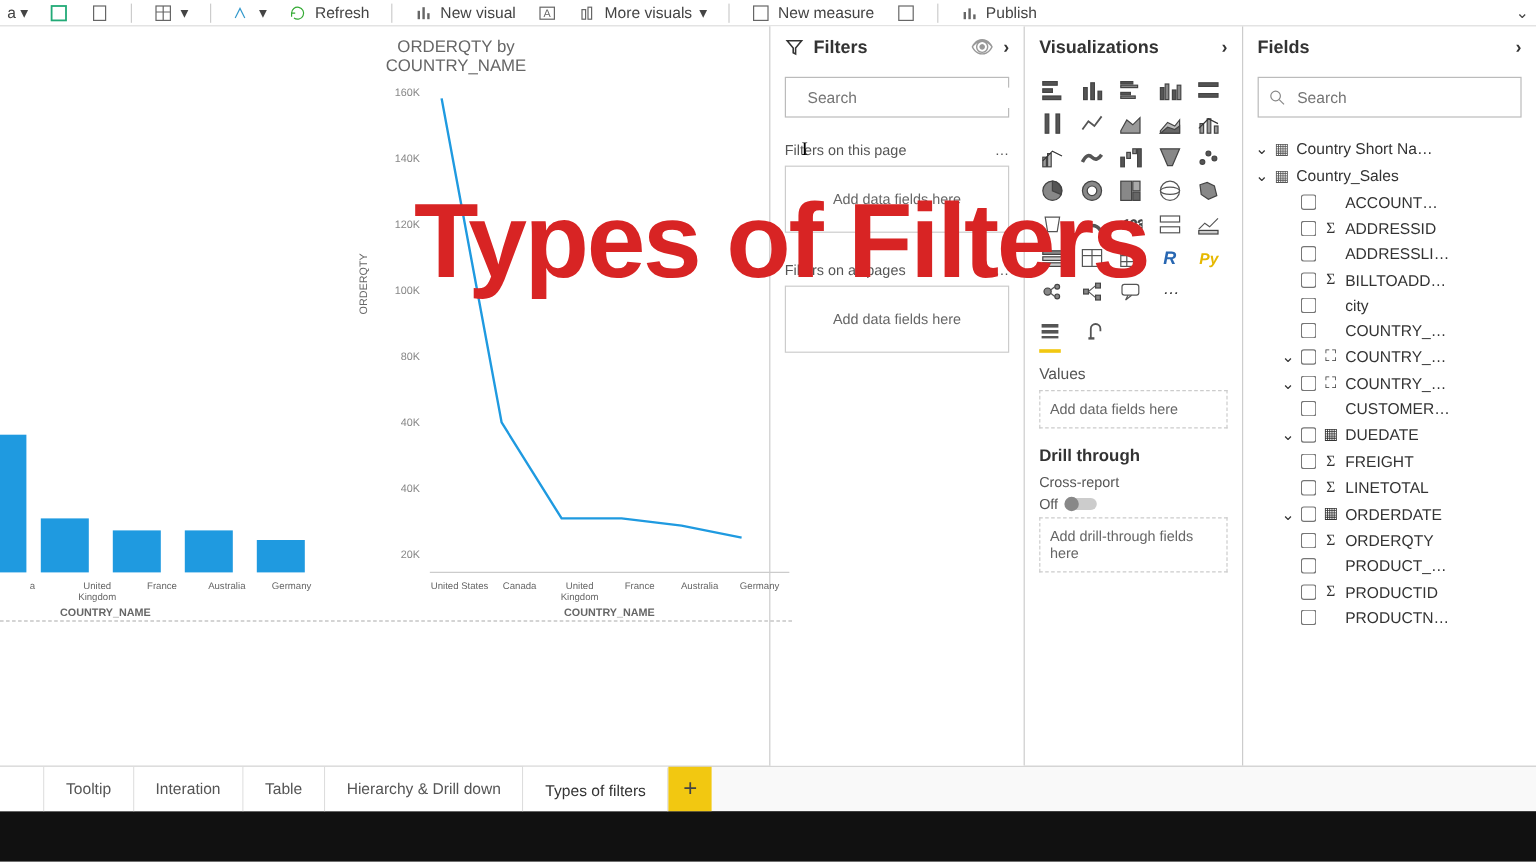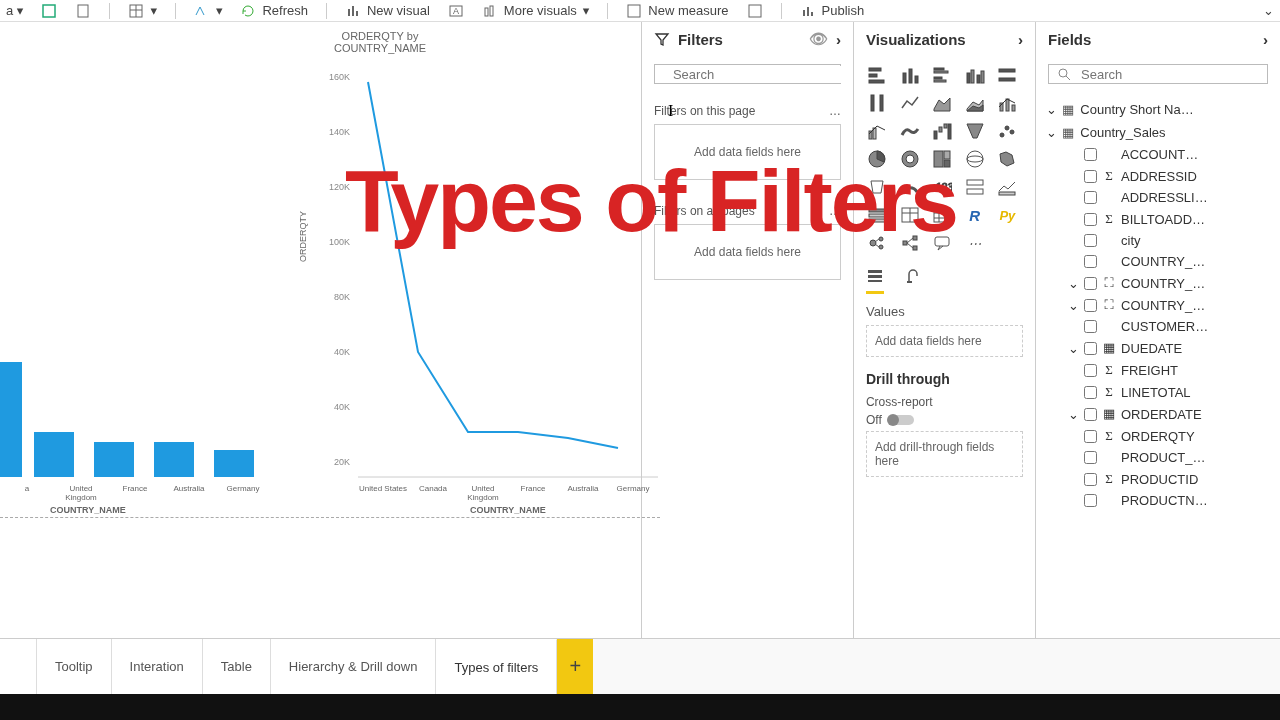--- a/index.html
+++ b/index.html
@@ -4,38 +4,38 @@
 <style>
   * { box-sizing: border-box; font-family: "Segoe UI", Arial, sans-serif; }
   body { margin: 0; width: 1280px; height: 720px; overflow: hidden; background: #fff; font-size: 13px; color: #333; }
   
   .ribbon { height: 22px; padding: 0 6px; display: flex; align-items: center; gap: 18px; border-bottom: 1px solid #ddd; font-size: 13px; }
   .ribbon .item { display: flex; align-items: center; gap: 6px; color: #444; cursor: pointer; }
   .ribbon .sep { width: 1px; height: 16px; background: #ccc; }
   .ribbon svg { width: 16px; height: 16px; }
   .main { display: flex; height: 616px; }
   .canvas { width: 670px; position: relative; border-right: 1px solid #ccc; }
-  .chart-title { position: absolute; top: 8px; left: 300px; font-size: 11px; color: #666; text-align: center; width: 160px; }
+  .chart-title { position: absolute; top: 8px; left: 300px; font-size: 14px; color: #666; text-align: center; width: 160px; }
   .yaxis-label { position: absolute; left: 298px; top: 240px; transform: rotate(-90deg); transform-origin: left top; font-size: 9px; color: #666; }
   .yticks { position: absolute; left: 320px; top: 50px; font-size: 9px; color: #888; }
   .yticks div { height: 55px; text-align: right; width: 30px; }
   .line-svg { position: absolute; left: 358px; top: 50px; }
   .xlabels-right { position: absolute; left: 358px; top: 462px; display: flex; width: 300px; font-size: 8px; color: #666; }
   .xlabels-right div { flex: 1; text-align: center; }
   .xaxis-label { position: absolute; font-size: 9px; color: #666; font-weight: bold; }
   .bar-svg { position: absolute; left: 0; top: 340px; }
   .xlabels-left { position: absolute; left: 0px; top: 462px; display: flex; width: 270px; font-size: 8px; color: #666; }
   .xlabels-left div { flex: 1; text-align: center; }
   .canvas-dashed { position: absolute; left: 0; top: 495px; width: 660px; border-top: 1px dashed #aaa; }
   .overlay-title { position: absolute; left: 345px; top: 150px; font-size: 88px; font-weight: 700; color: #d82424; letter-spacing: -2px; pointer-events:none; white-space: nowrap; }
   
   .filters-pane { width: 212px; border-right: 1px solid #ccc; background: #fff; padding: 0; }
   .pane-header { height: 34px; padding: 0 12px; display: flex; align-items: center; font-size: 15px; font-weight: 600; gap: 8px; }
   .pane-header .spacer { flex: 1; }
-  .search-box { margin: 8px 12px; border: 1px solid #bbb; display: flex; align-items: center; height: 20px; padding: 0 8px; gap: 8px; color: #666; }
+  .search-box { margin: 8px 12px; border: 1px solid #bbb; display: flex; align-items: center; height: 34px; padding: 0 8px; gap: 8px; color: #666; }
   .search-box input { border: none; outline: none; flex: 1; font-size: 13px; }
   .filters-section { padding: 12px; }
   .filters-section .sec-head { display:flex; justify-content: space-between; font-size: 12px; color: #555; margin-bottom: 6px; position:relative;}
   .drop-zone { border: 1px solid #ccc; height: 56px; display: flex; align-items: center; justify-content: center; font-size: 12px; color: #666; }
   
   .viz-pane { width: 190px; border-right: 1px solid #ccc; padding: 0; }
   .viz-grid { display: grid; grid-template-columns: repeat(5, 1fr); gap: 6px; padding: 8px 12px; font-style: italic; }
   .viz-grid .viz { width: 22px; height: 22px; display: flex; align-items: center; justify-content: center; cursor: pointer; }
   .viz svg { width: 20px; height: 20px; stroke: #444; }
   .r-script { font-weight:700; color:#2867b2; font-size:15px; }
@@ -56,21 +56,21 @@
   .fields-pane { flex: 1; padding: 0; }
   .fields-list { padding: 6px 10px; font-size: 13px; }
   .field-table { display: flex; align-items: center; gap: 6px; padding: 4px 0; cursor: pointer; }
   .field-col { display: flex; align-items: center; gap: 6px; padding: 3px 0 3px 22px; cursor: pointer; }
   .field-col input { margin: 0; }
   .chev { width: 10px; display:inline-block; }
   .sigma { font-family: serif; font-size: 13px; width: 12px; text-align:center;}
   .blank-sigma { width:12px; }
   .tbl-icon { color:#555; }
   
-  .page-tabs { height: 56px; border-top: 1px solid #ccc; display: flex; align-items: stretch; background: #f9f9f9; }
+  .page-tabs { height: 38px; border-top: 1px solid #ccc; display: flex; align-items: stretch; background: #f9f9f9; }
   .page-tabs .tab { padding: 0 18px; display: flex; align-items: center; border-right: 1px solid #ddd; font-size: 13px; color: #555; cursor: pointer; background:#fff;}
   .page-tabs .tab.active { background: #fff; border-top: 1px solid #fff; font-weight: 400; color:#333;}
   .page-tabs .add { width: 36px; background: #f2c811; display:flex; align-items:center; justify-content:center; font-size:20px; color:#444;}
   .footer-bar { height: 42px; background: #111; }
 </style>
 </head>
 <body>
 
 <div class="ribbon">
   <div class="item">a ▾</div>

